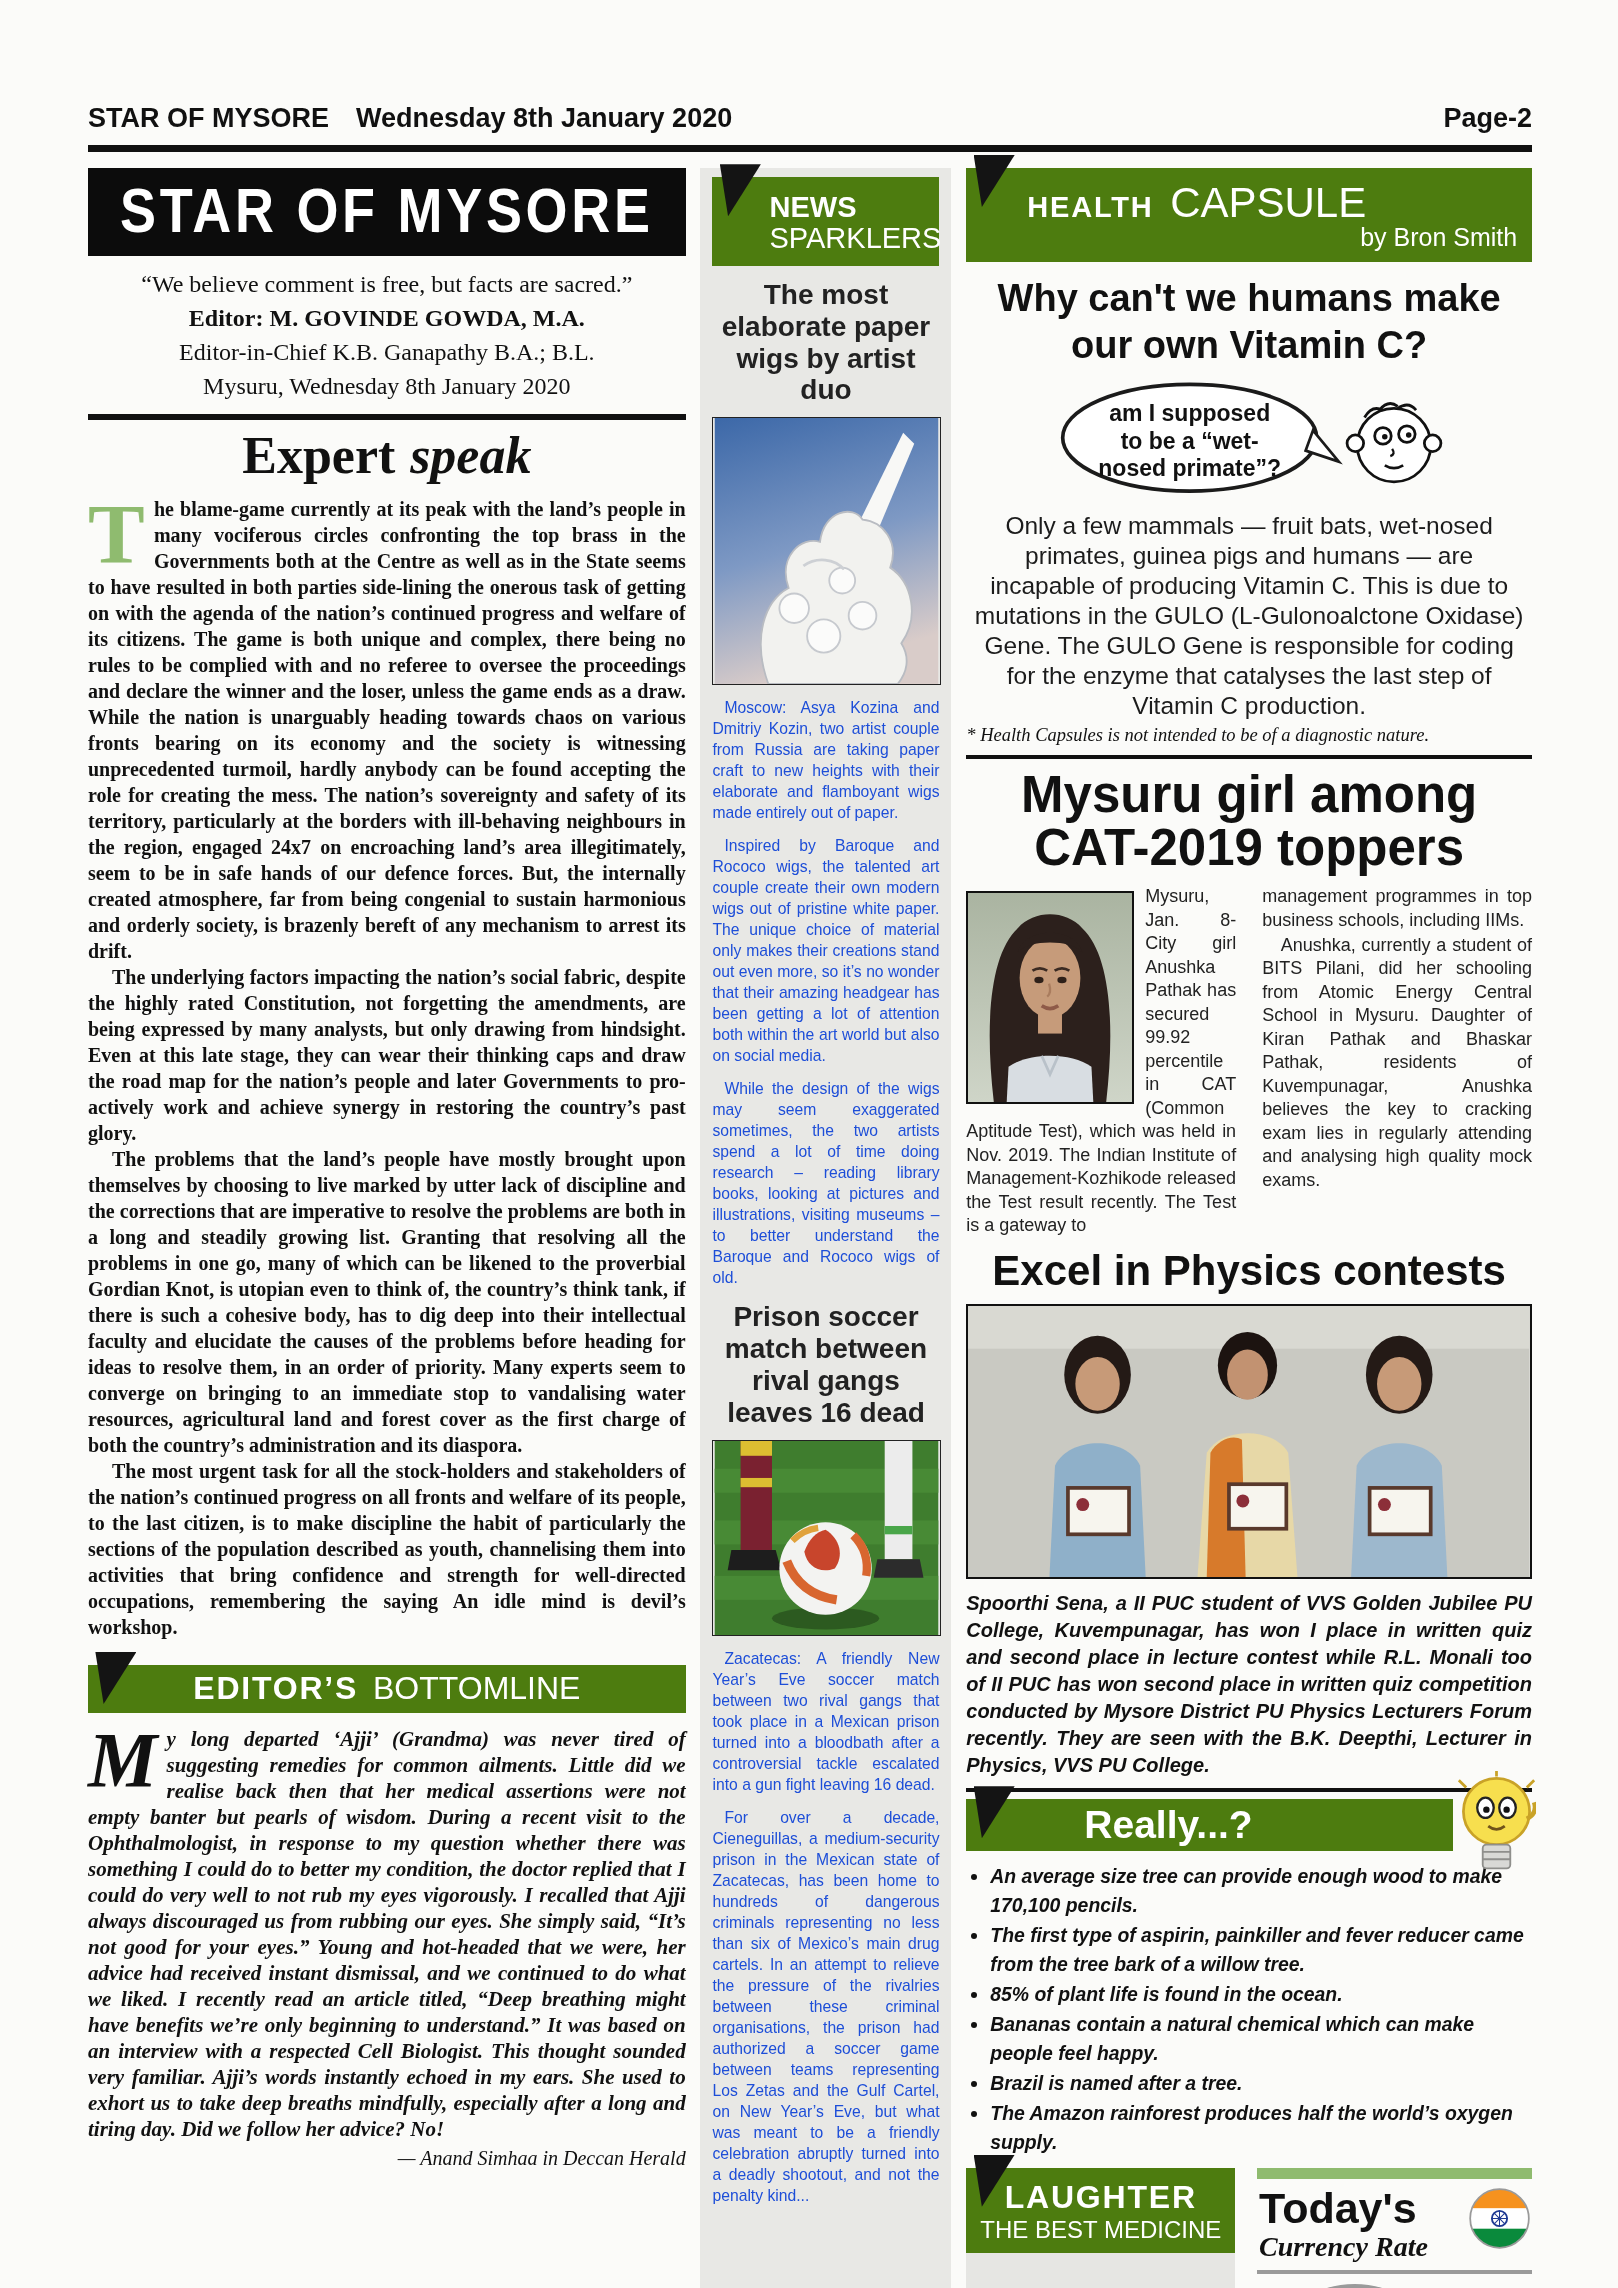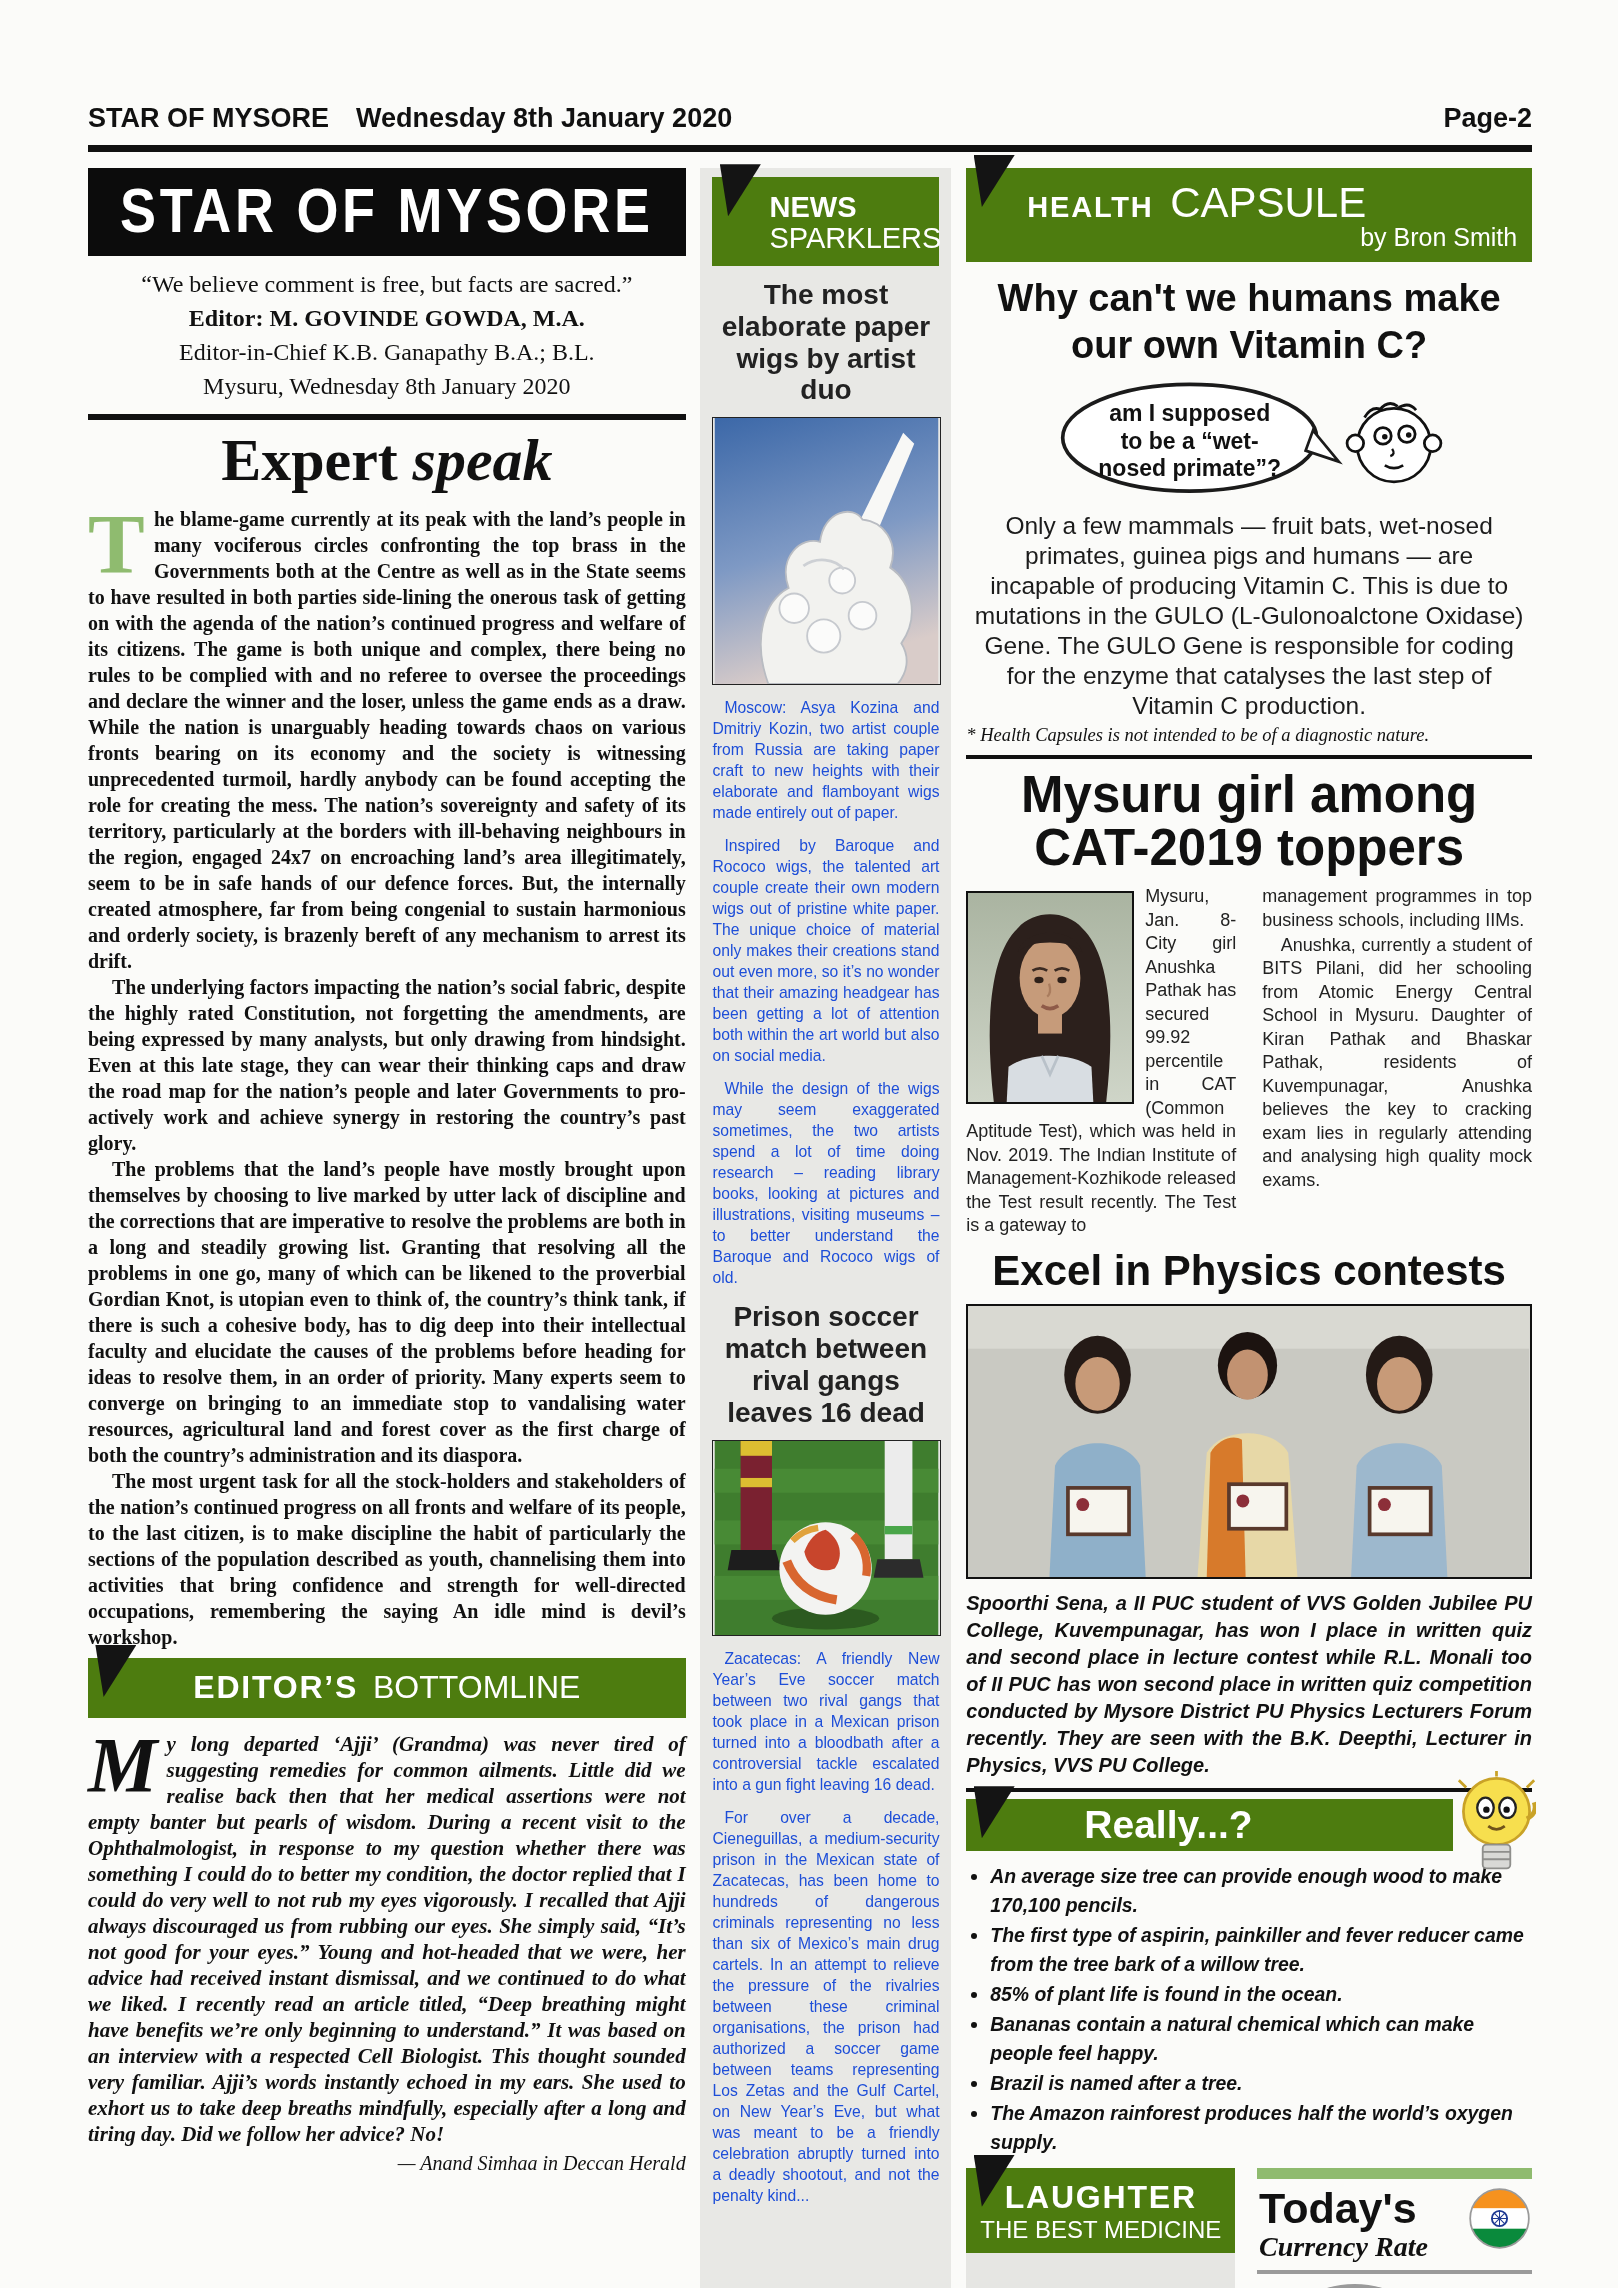--- a/index.html
+++ b/index.html
@@ -16,31 +16,31 @@
   .col-left{width:598px;}
   .col-mid{width:251px;background:#e8e8e5;padding:9.2px 12px 14.8px;box-sizing:border-box;}
   .col-right{width:566px;}
 
   
   .masthead{background:#0c0c0c;color:#fff;text-align:center;padding:11px 0 14.8px;}
   .masthead-title{font-family:"Liberation Sans",sans-serif;font-weight:bold;font-size:54px;letter-spacing:3.7px;display:inline-block;transform:scaleY(1.18);}
   .motto{ text-align:center;font-size:24px;margin-top:11px;line-height:34px;}
   .ed-bold{font-weight:bold;}
   .midrule{height:6.5px;background:#111;margin:11px 0 1.8px;}
-  .expert-title{text-align:center;font-size:60px;margin:5.5px 0 11px;font-weight:bold;}
+  .expert-title{text-align:center;font-size:52px;margin:5.5px 0 11px;font-weight:bold;}
   .expert-title .ital{font-style:italic;margin-left:14.8px;}
   .expert-body p{font-size:20px;line-height:26px;text-align:justify;font-weight:600;margin:0;}
   .expert-body p+p{text-indent:24px;}
   .dropcap{float:left;font-size:85px;line-height:66px;font-weight:bold;color:#8fbb6f;margin:5.5px 9.2px 0 0;}
   .dropcap.black{color:#111;font-size:78px;line-height:57px;}
 
   .banner{position:relative;background:#4d7c0f;color:#fff;font-family:"Liberation Sans",sans-serif;}
   .corner{position:absolute;top:-13px;left:7.4px;width:41px;height:52px;background:#141414;clip-path:polygon(0 0,100% 0,20% 100%);}
 
-  .bl-banner{margin:8px 0 13px;height:60px;display:flex;align-items:center;justify-content:center;gap:14.8px;}
+  .bl-banner{margin:25px 0 13px;height:48px;display:flex;align-items:center;justify-content:center;gap:14.8px;}
   .bl-bold{font-weight:bold;font-size:32px;letter-spacing:1.8px;}
   .bl-light{font-size:32px;}
   .bottomline-body p{font-style:italic;font-weight:600;font-size:21px;line-height:26px;text-align:justify;margin:0;}
   .attribution{text-align:right;font-style:italic;font-size:20px;margin-top:5.5px;}
 
   
   .news-box{padding:14.8px 9.2px 11px 57px;}
   .news-bold{font-weight:bold;font-size:29px;line-height:1.08;display:block;}
   .news-light{font-size:29px;line-height:1.08;display:block;}
   .mid-head{font-family:"Liberation Sans",sans-serif;font-weight:bold;font-size:28px;line-height:1.14;text-align:center;margin:13px 0 11px;color:#222;}

